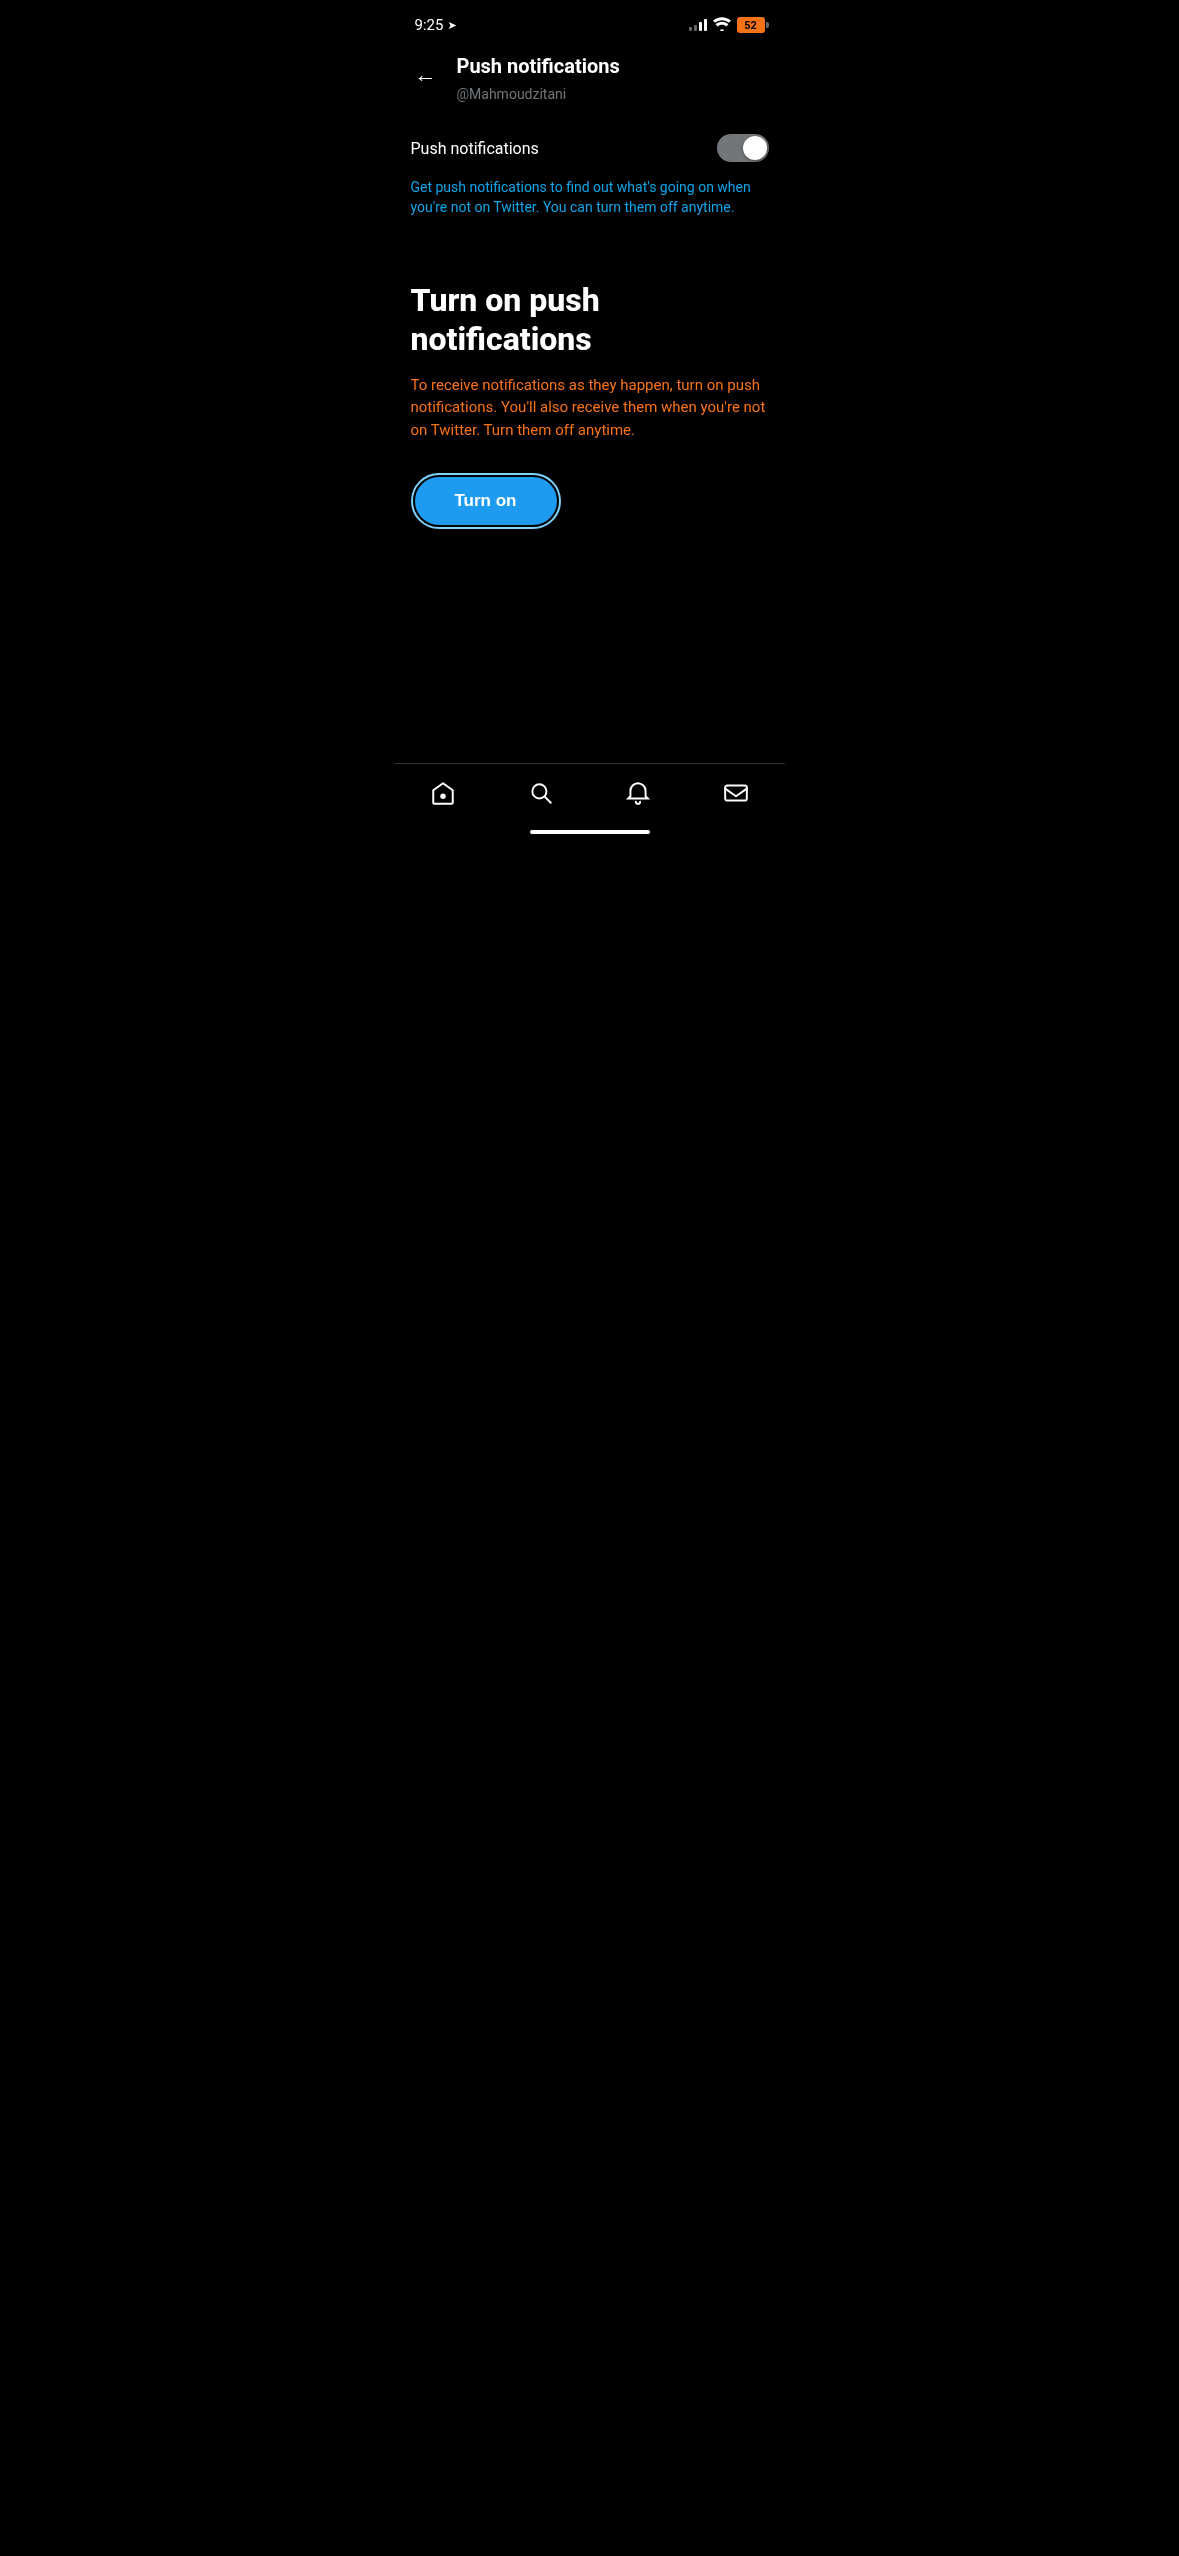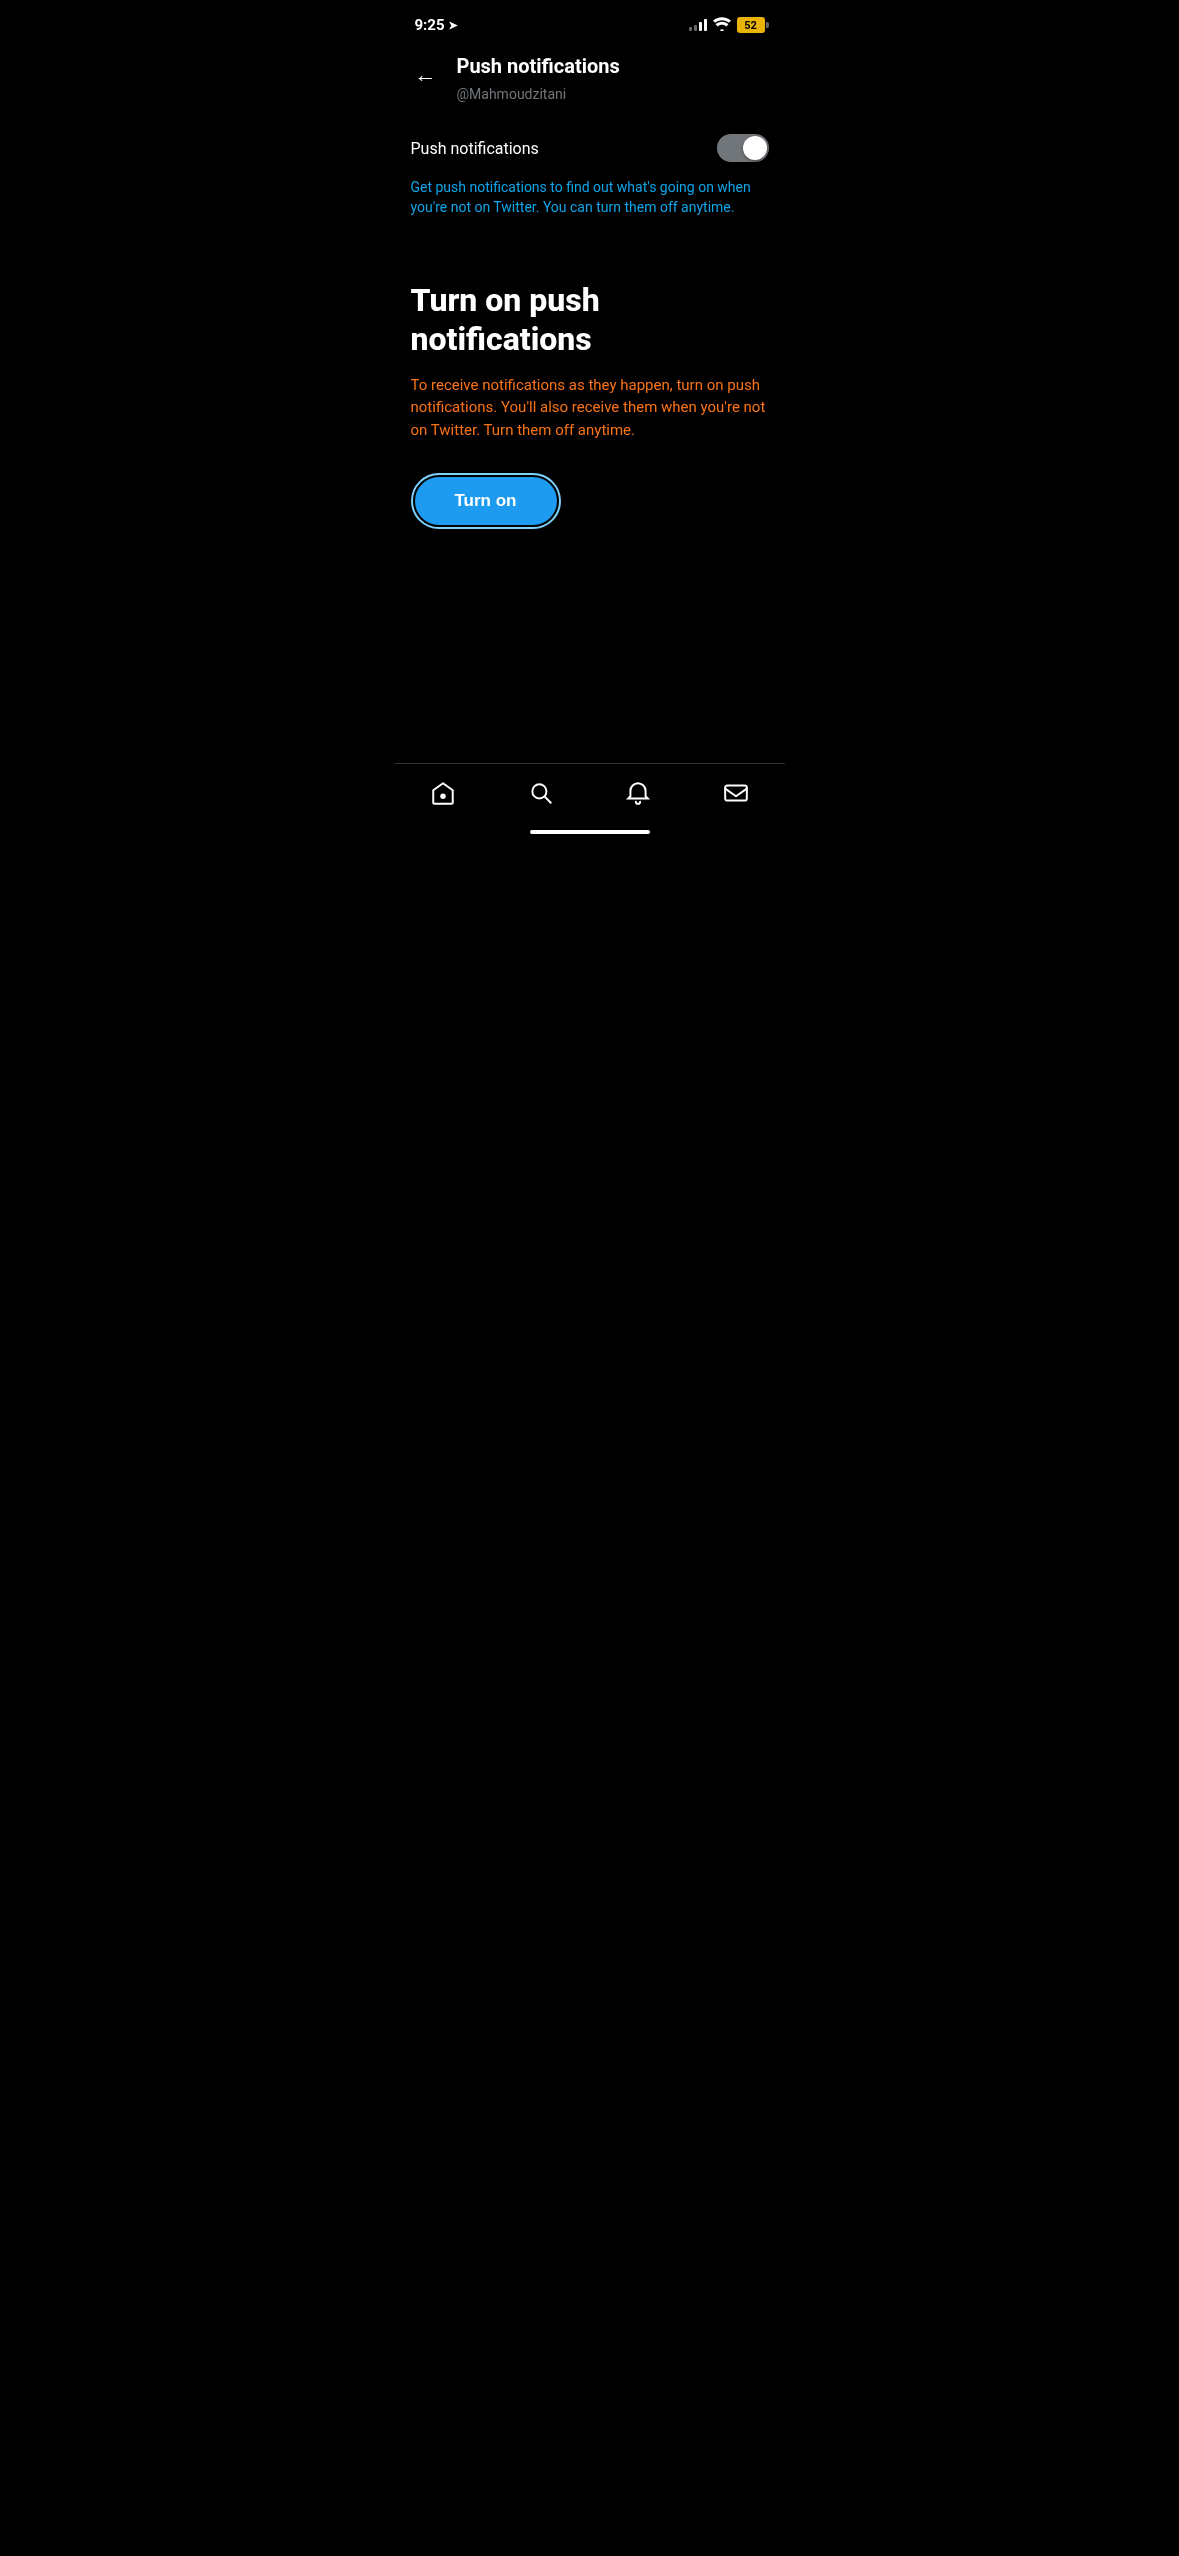--- a/index.html
+++ b/index.html
@@ -24,21 +24,21 @@
     .status-bar {
       display: flex;
       justify-content: space-between;
       align-items: center;
       padding: 12px 20px 6px 20px;
       height: 44px;
     }
 
     .status-time {
       font-size: 15px;
-      font-weight: 700;
+      font-weight: 400;
       color: #ffffff;
       display: flex;
       align-items: center;
       gap: 4px;
     }
 
     .location-icon {
       font-size: 11px;
     }
 
@@ -63,21 +63,21 @@
 
     .signal-bar:nth-child(1) { height: 4px; opacity: 0.4; }
     .signal-bar:nth-child(2) { height: 6px; opacity: 0.4; }
     .signal-bar:nth-child(3) { height: 9px; }
     .signal-bar:nth-child(4) { height: 12px; }
 
     .battery-indicator {
       display: flex;
       align-items: center;
       justify-content: center;
-      background: #eab308;
+      background: #f97316;
       color: #000000;
       font-size: 11px;
       font-weight: 700;
       width: 28px;
       height: 16px;
       border-radius: 3px;
       position: relative;
     }
 
     .battery-indicator::after {

